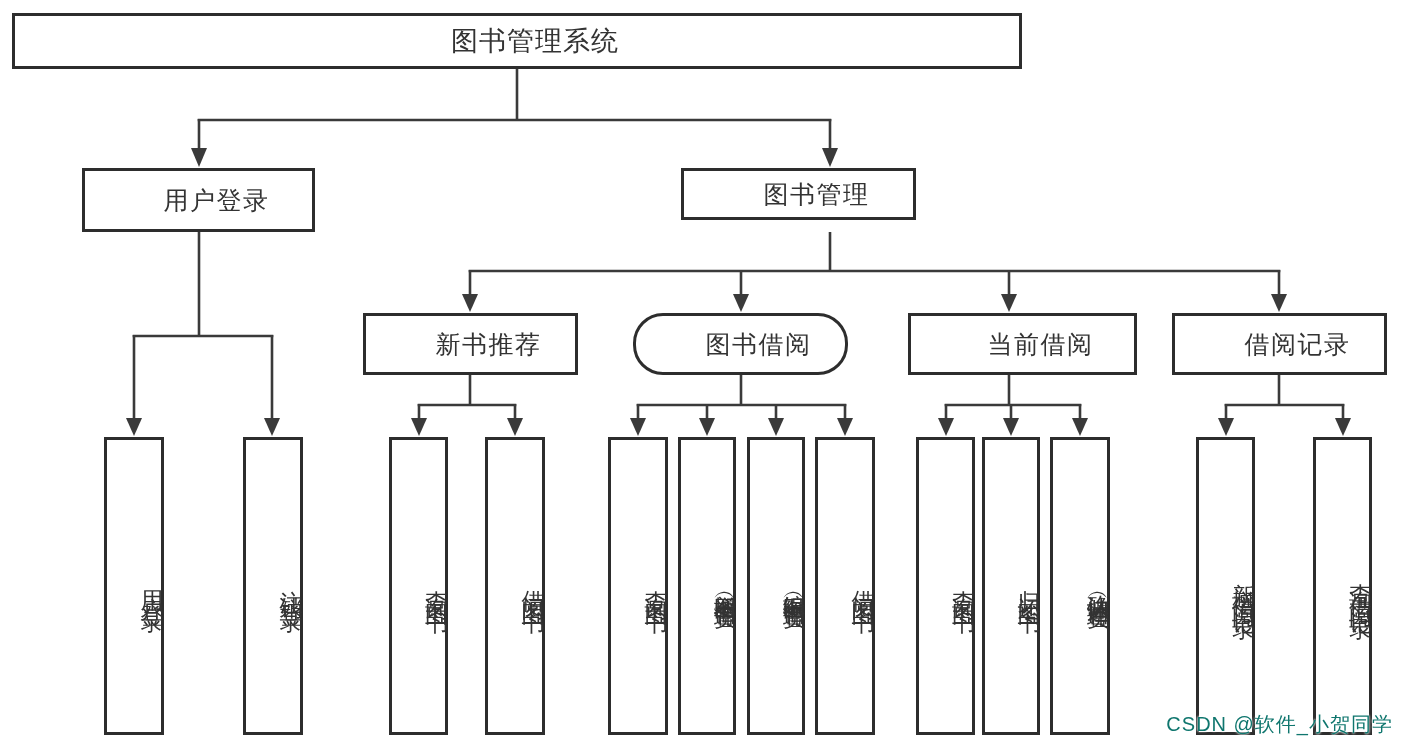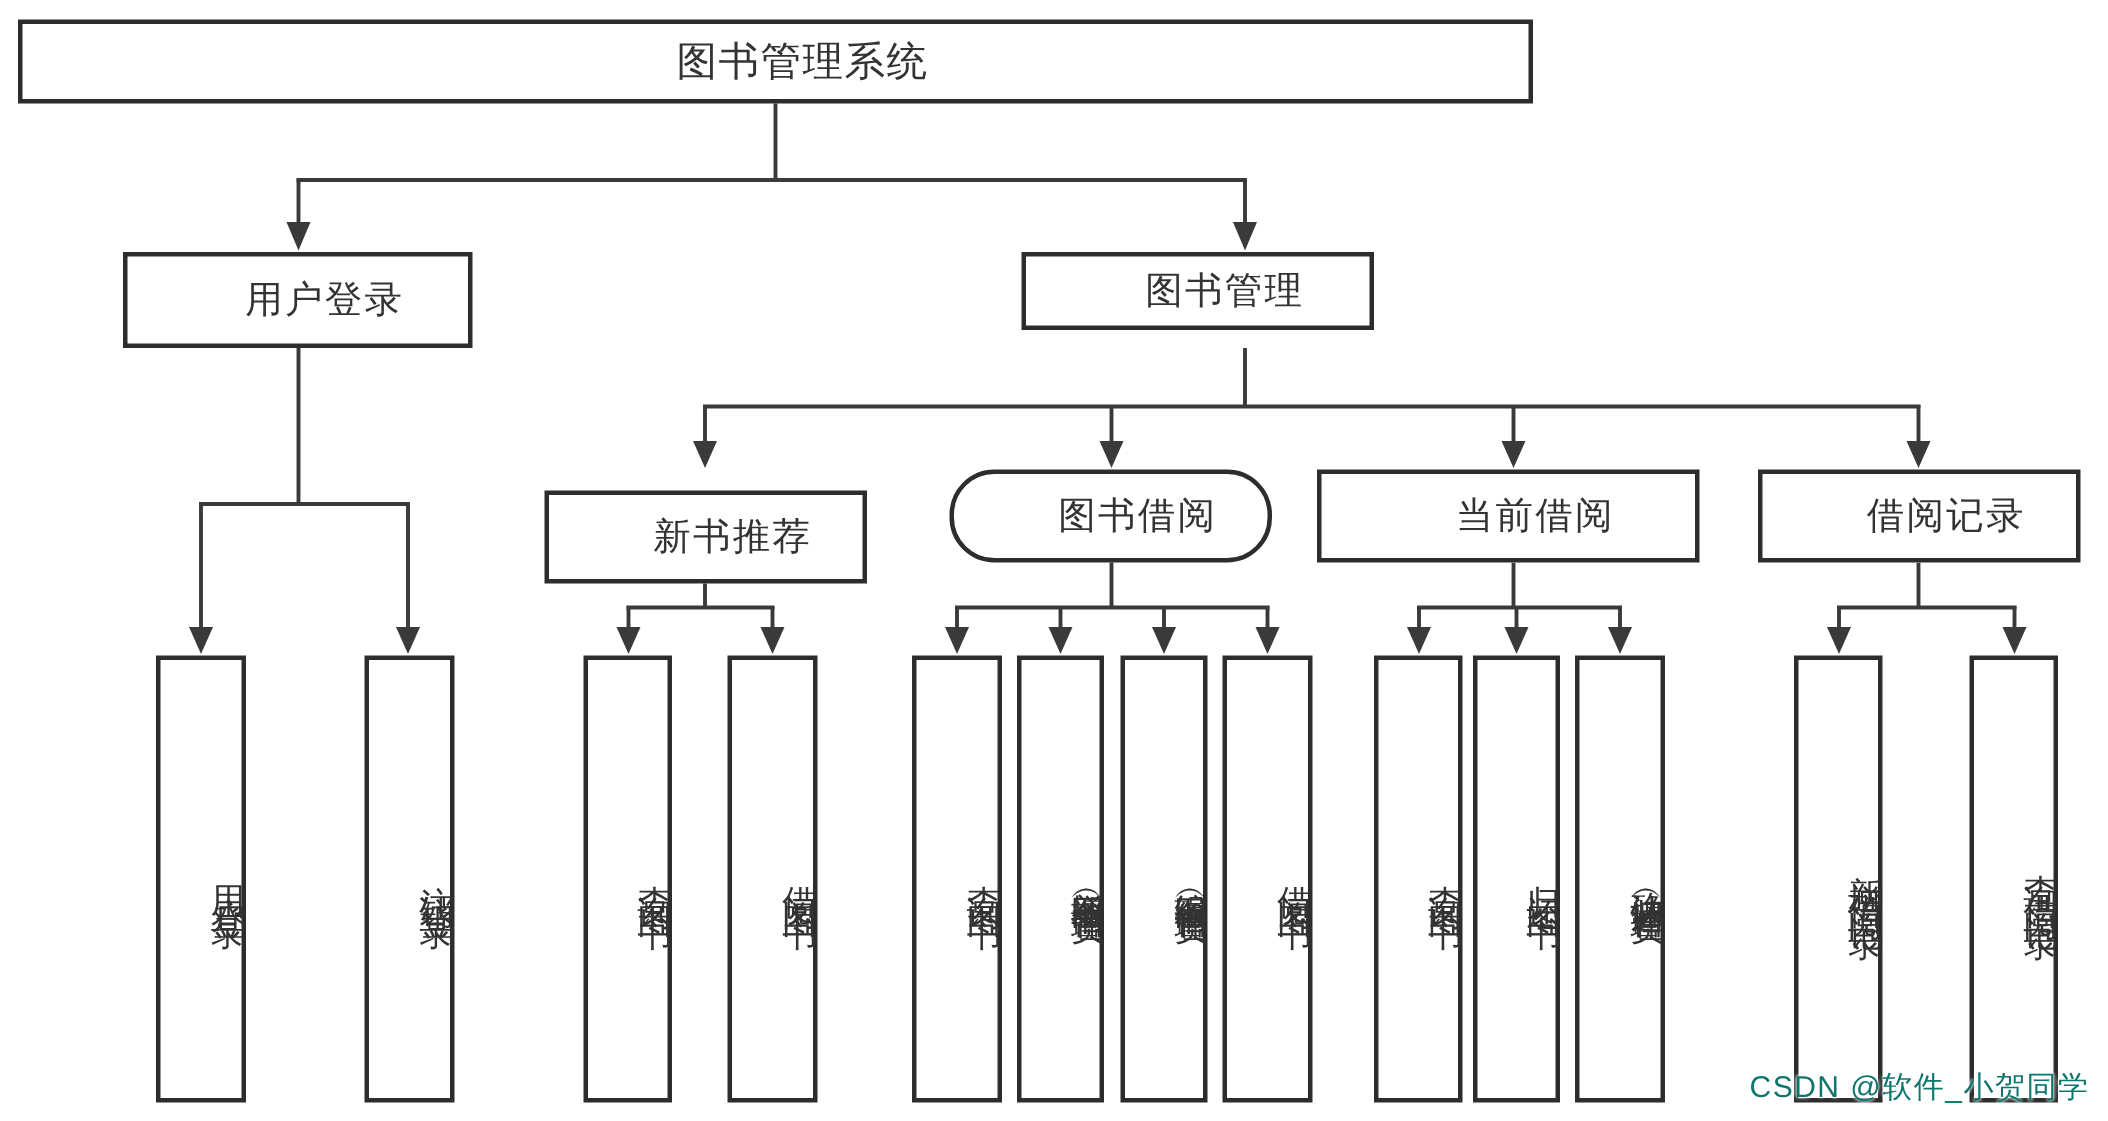--- a/index.html
+++ b/index.html
@@ -121,23 +121,23 @@
       <polygon points="1218,418 1234,418 1226,436"></polygon>
       <polygon points="1335,418 1351,418 1343,436"></polygon>
     </g>
   </svg>
 
   <div class="node h root" style="left:12px; top:13px; width:1010px; height:56px;">图书管理系统</div>
 
   <div class="node h" style="left:82px; top:168px; width:233px; height:64px;">用户登录</div>
   <div class="node h" style="left:681px; top:168px; width:235px; height:52px;">图书管理</div>
 
-  <div class="node h" style="left:363px; top:313px; width:215px; height:62px;margin-top:14px;">新书推荐</div>
+  <div class="node h" style="left:363px; top:313px; width:215px; height:62px;">新书推荐</div>
   <div class="node h" style="left:633px; top:313px; width:215px; height:62px;border-radius:30px;">图书借阅</div>
-  <div class="node h" style="left:878px; top:313px; width:255px; height:62px;">当前借阅</div>
+  <div class="node h" style="left:908px; top:313px; width:229px; height:62px;">当前借阅</div>
   <div class="node h" style="left:1172px; top:313px; width:215px; height:62px;">借阅记录</div>
 
   <div class="node v" style="left:104px; top:437px; width:60px; height:298px;">用户登录</div>
   <div class="node v" style="left:243px; top:437px; width:60px; height:298px;">注销登录</div>
 
   <div class="node v" style="left:389px; top:437px; width:59px; height:298px;">查询图书</div>
   <div class="node v" style="left:485px; top:437px; width:60px; height:298px;">借阅图书</div>
 
   <div class="node v" style="left:608px; top:437px; width:60px; height:298px;">查询图书</div>
   <div class="node v long" style="left:678px; top:437px; width:58px; height:298px;">新增图书（管理员）</div>

